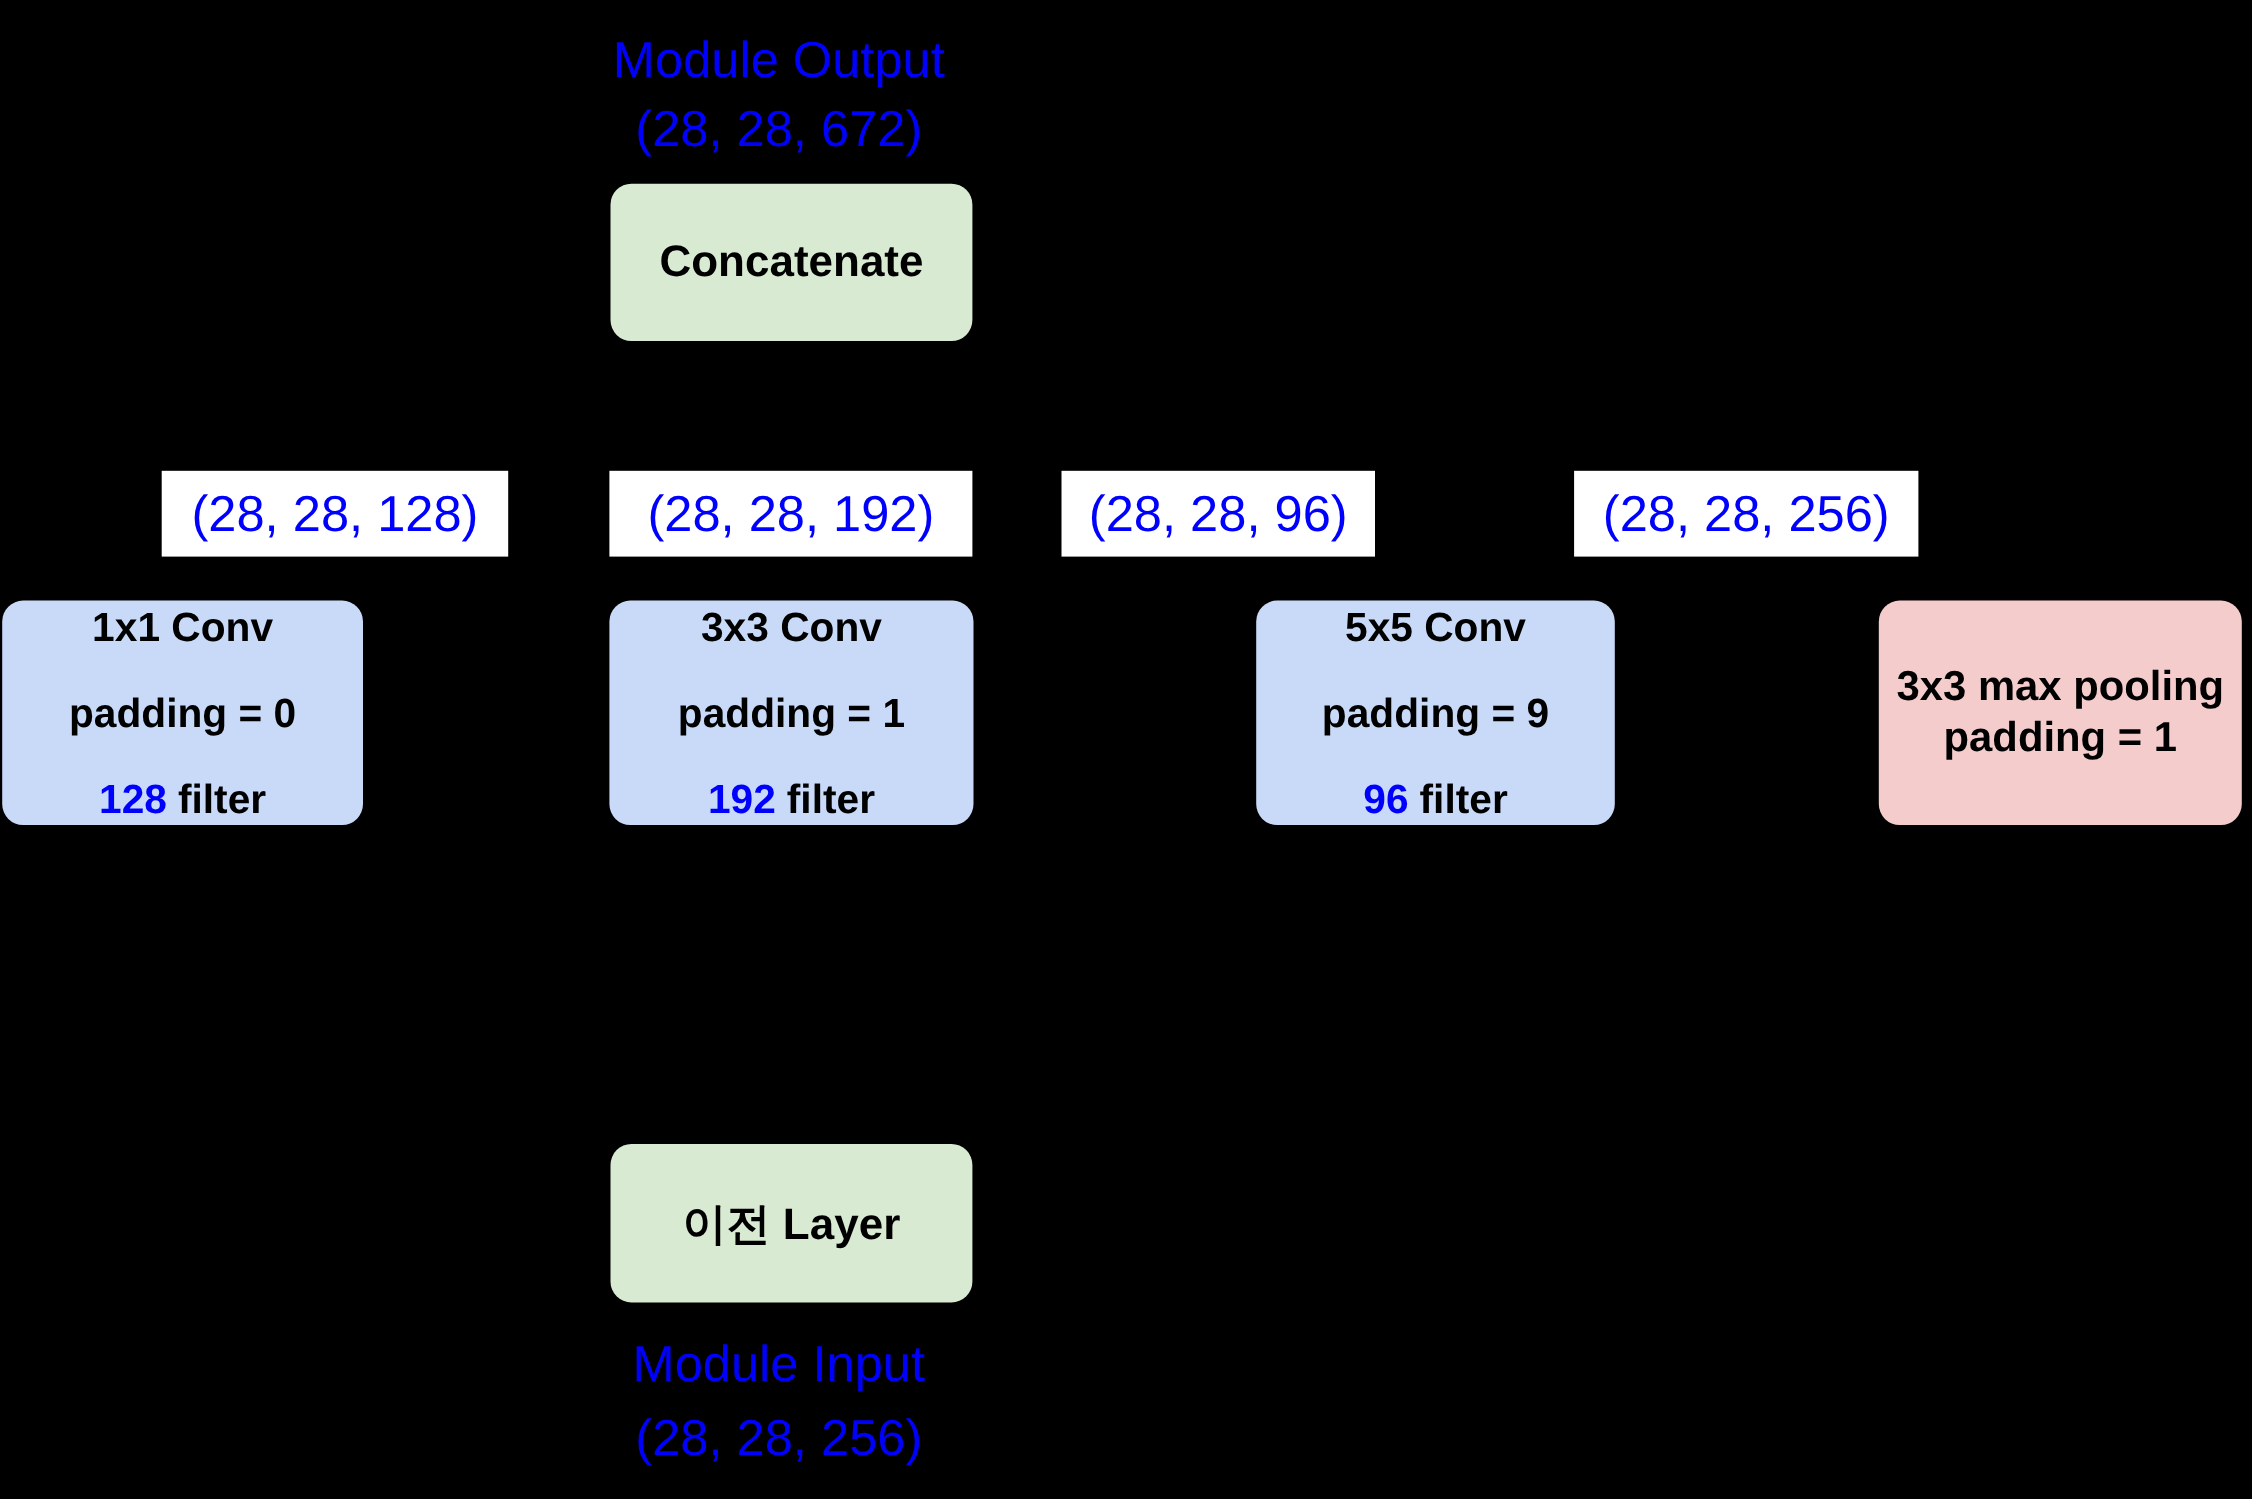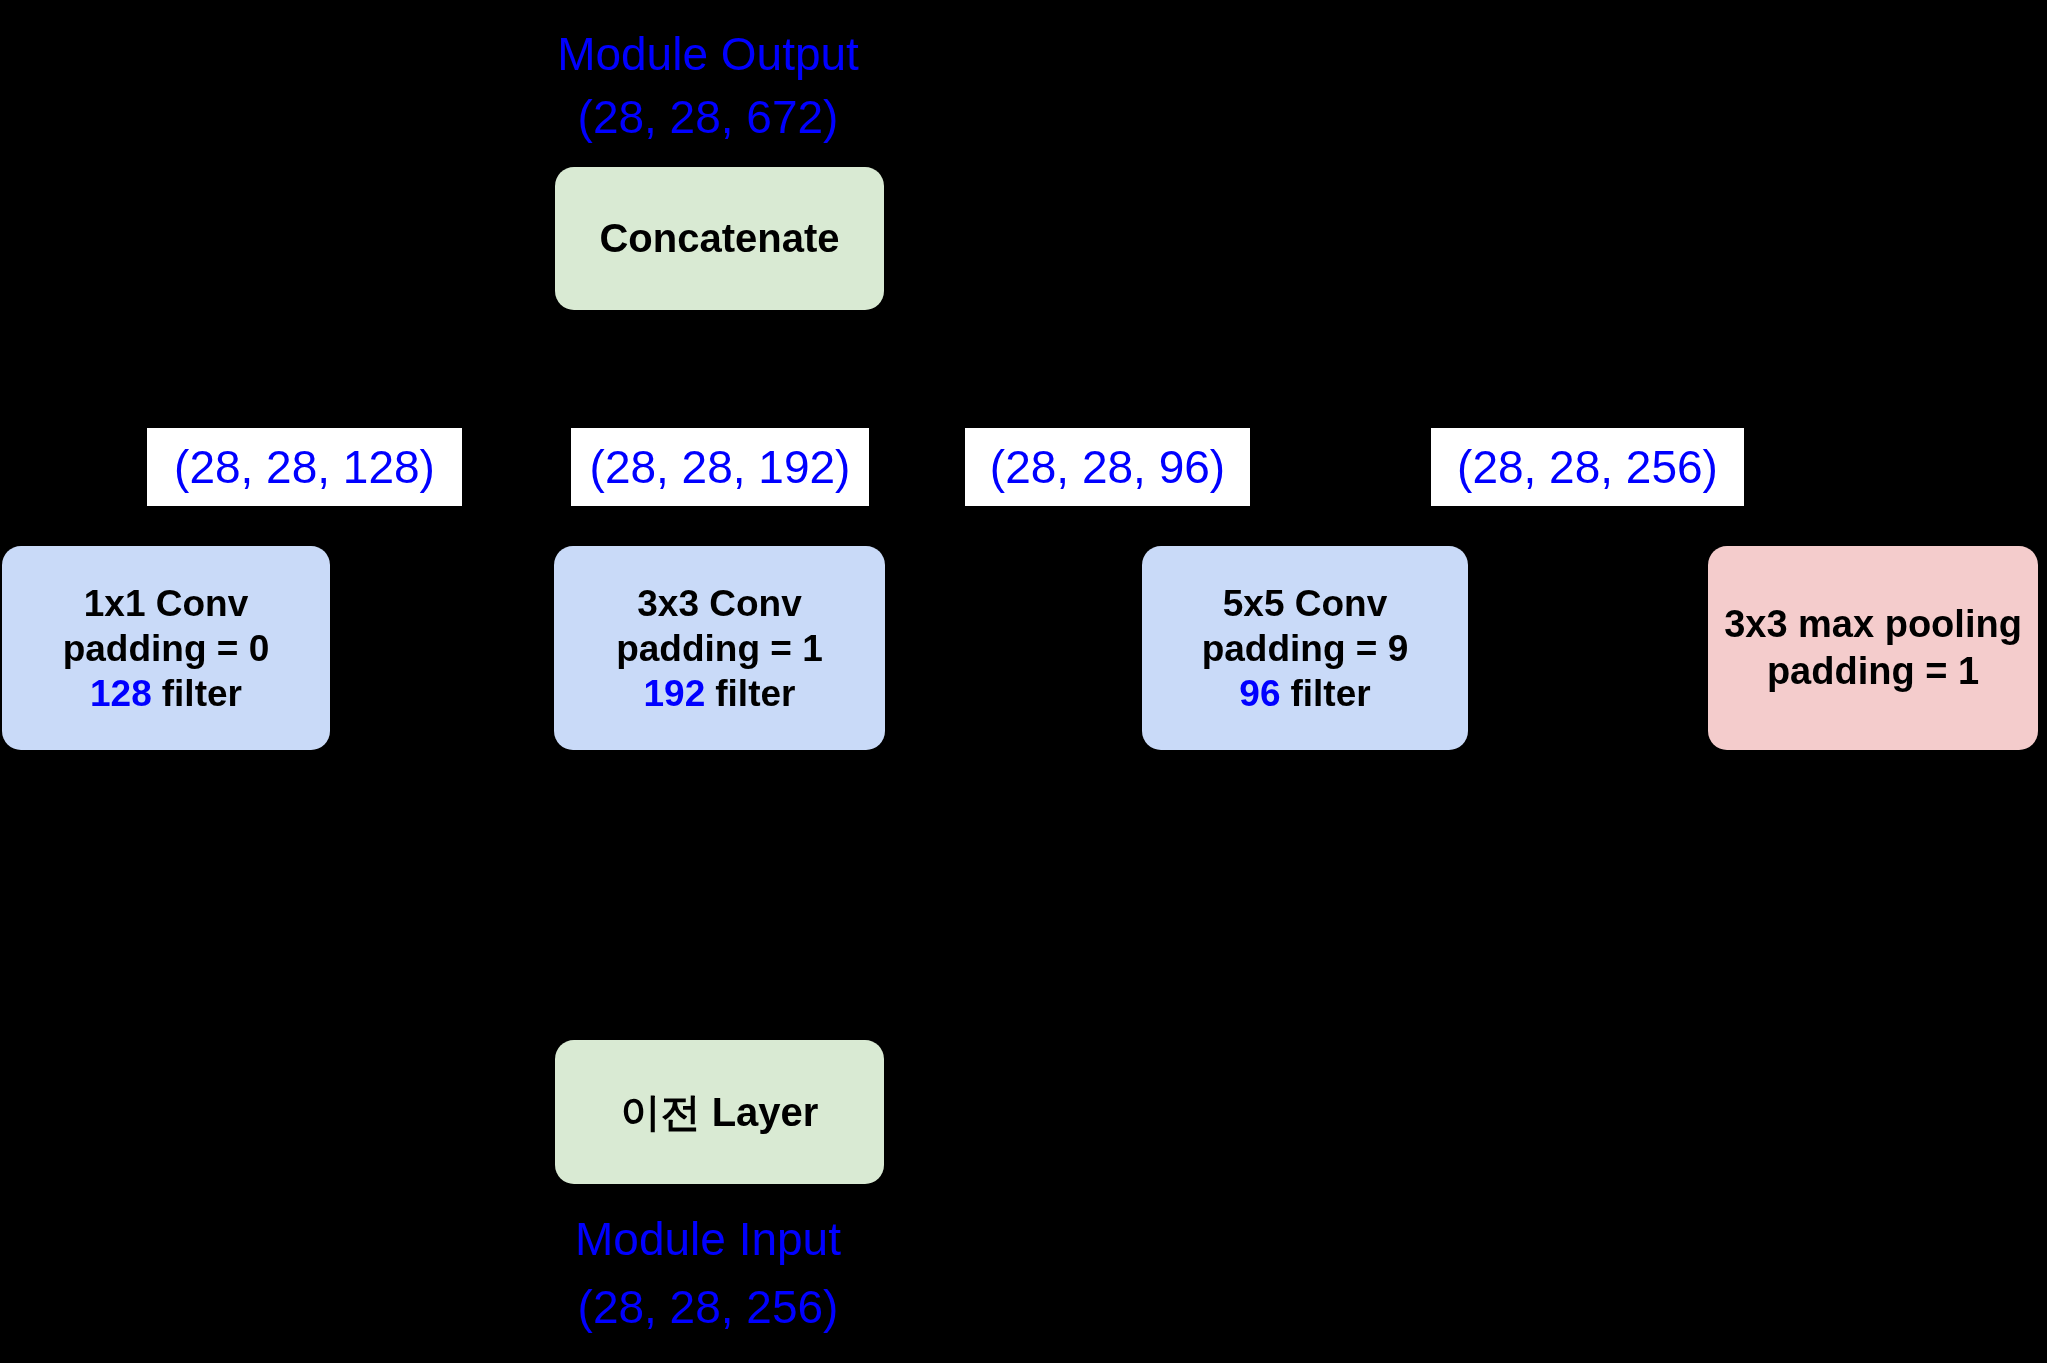--- a/index.html
+++ b/index.html
@@ -25,42 +25,42 @@
     display: flex;
     flex-direction: column;
     align-items: center;
     justify-content: center;
     text-align: center;
     color: #000;
     font-weight: bold;
     border-radius: 19px;
   }
   .green-box { background: var(--box_green, #d9ead3); font-size: 40px; }
-  .blue-box  { background: var(--box_blue, #c9daf8); font-size: 37px; line-height: 45px; }
+  .blue-box  { background: var(--box_blue, #c9daf8); font-size: 37px; line-height: 45px; gap: 33px; }
   .pink-box  { background: var(--box_pink, #f4cccc); font-size: 38px; line-height: 47px; text-align: center; }
   .shape-label {
     position: absolute;
     top: 428px;
     height: 78px;
     background: var(--label_bg, #ffffff);
     color: var(--text_blue, #0000ff);
     font-size: 46px;
     display: flex;
     align-items: center;
     justify-content: center;
     white-space: nowrap;
   }
   #concatenate-box { left: 555px; top: 167px;  width: 329px; height: 143px; }
   #previous-layer-box { left: 555px; top: 1040px; width: 329px; height: 144px; }
   #branch-box-1 { left: 2px;    top: 546px; width: 328px; height: 204px; }
   #branch-box-2 { left: 554px;  top: 546px; width: 331px; height: 204px; }
   #branch-box-3 { left: 1142px; top: 546px; width: 326px; height: 204px; }
   #branch-box-4 { left: 1708px; top: 546px; width: 330px; height: 204px; }
   #shape-label-1 { left: 147px;  width: 315px; }
-  #shape-label-2 { left: 571px;  width: 298px; }
+  #shape-label-2 { left: 554px;  width: 330px; }
   #shape-label-3 { left: 965px;  width: 285px; }
   #shape-label-4 { left: 1431px; width: 313px; }
   .filters-count { color: var(--text_blue, #0000ff); }
   .filters-word { margin-left: 10px; }
   svg.arrows {
     position: absolute;
     left: 0; top: 0;
     pointer-events: none;
   }
 </style>

